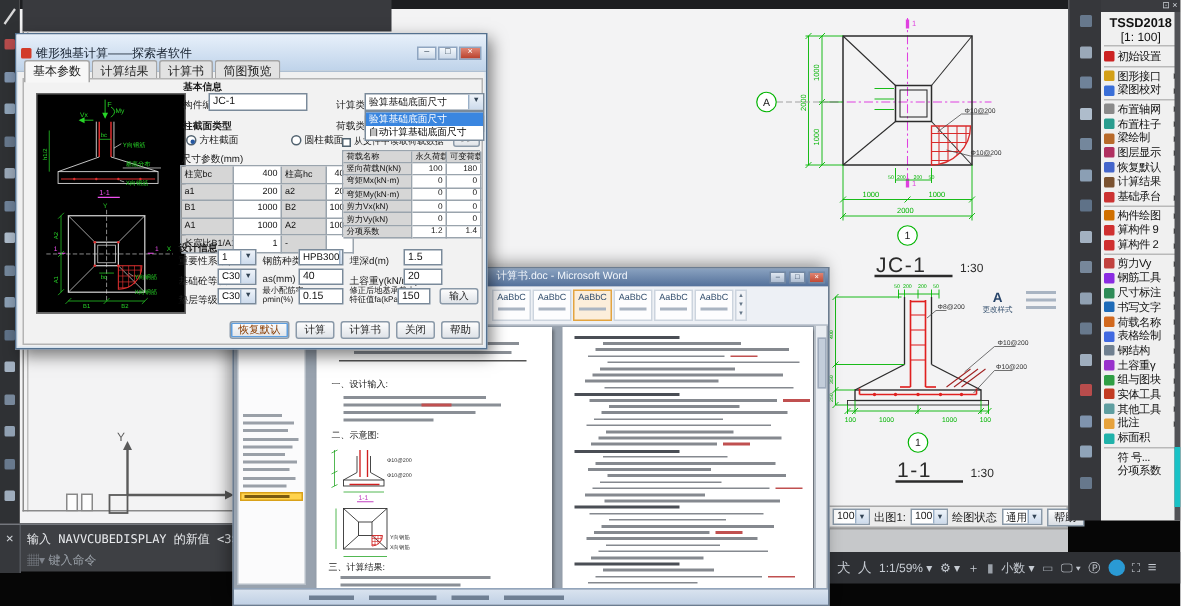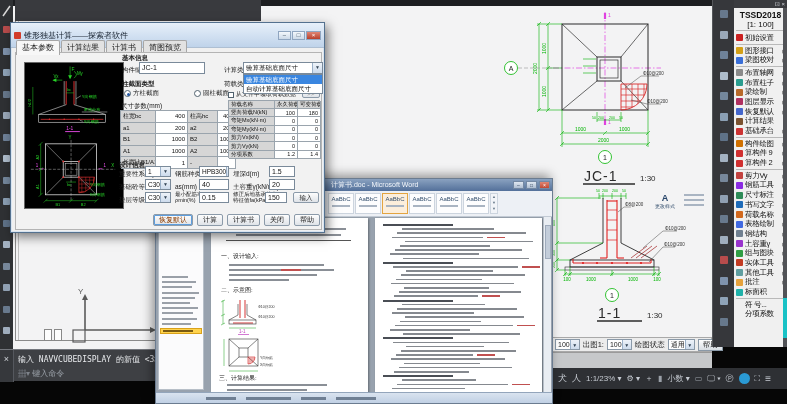--- a/index.html
+++ b/index.html
@@ -380,21 +380,21 @@
         <span class="ca">▼</span>
       </div>
     <div class="hbtn">帮助</div>
   </div>
 
   <div class="gray-strip"></div>
 
   <div class="status">
     <span style="font-size:9px">犬</span>
     <span style="font-size:9px">人</span>
-    <span><span>1:1/23%</span> ▾</span>
+    <span><span>1:1/59%</span> ▾</span>
     <span>⚙ ▾</span>
     <span>＋</span>
     <span style="color:#9aa0a8">▮</span>
     <span><span>小数</span>&nbsp;▾</span>
     <span style="color:#9aa0a8">▭</span>
     <span>🖵 ▾</span>
     <span>Ⓟ</span>
     <span class="bluedot"></span>
     <span>⛶</span>
     <span style="font-size:10px">≡</span>

